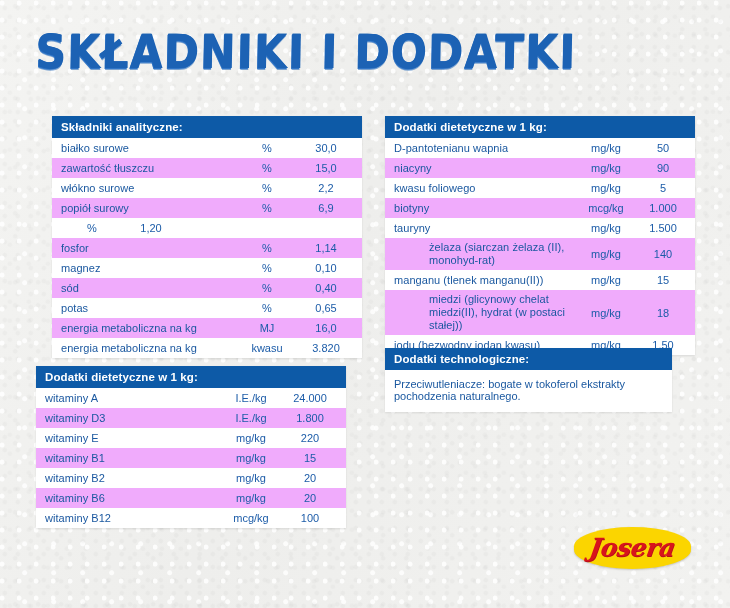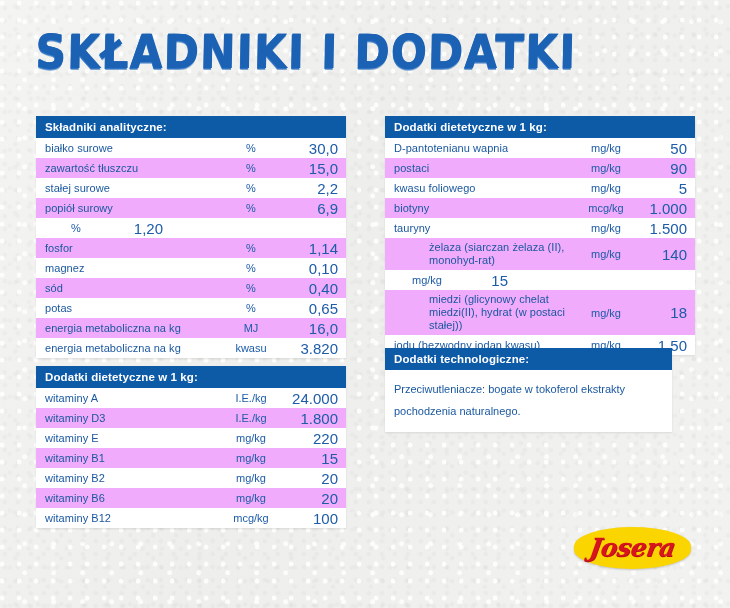--- a/index.html
+++ b/index.html
@@ -93,41 +93,41 @@
   }
   .row .unit {
     flex: 0 0 62px;
     text-align: center;
     color: #1c5ca8;
     font-size: 11px;
     white-space: nowrap;
   }
   .row .val {
     flex: 0 0 56px;
-    text-align: right;
+    text-align: center;
     color: #1c5ca8;
-    font-size: 15px;
+    font-size: 11px;
     white-space: nowrap;
   }
 
   
   .row.tall { min-height: 32px; padding-left: 44px; }
   .row.tall .lbl { line-height: 13px; }
 
   
   .textbody {
     padding: 8px 10px 10px 9px;
     font-size: 11px;
-    line-height: 22px;
+    line-height: 12px;
     color: #19579f;
     background: #ffffff;
   }
 
   
-  #block-analytical { left: 36px;  top: 116px; width: 310px; }
+  #block-analytical { left: 52px;  top: 116px; width: 310px; }
   #block-diet-left  { left: 36px;  top: 366px; width: 310px; }
   #block-diet-right { left: 385px; top: 116px; width: 310px; }
   #block-tech       { left: 385px; top: 348px; width: 287px; }
 
   
   #block-diet-right .unit { flex: 0 0 66px; }
   #block-diet-right .val  { flex: 0 0 48px; }
 
   
   #logo {
@@ -174,21 +174,21 @@
         <div class="lbl">białko surowe</div>
         <div class="unit">%</div>
         <div class="val">30,0</div>
       </div>
       <div class="row alt">
         <div class="lbl">zawartość tłuszczu</div>
         <div class="unit">%</div>
         <div class="val">15,0</div>
       </div>
       <div class="row">
-        <div class="lbl">stałej surowe</div>
+        <div class="lbl">włókno surowe</div>
         <div class="unit">%</div>
         <div class="val">2,2</div>
       </div>
       <div class="row alt">
         <div class="lbl">popiół surowy</div>
         <div class="unit">%</div>
         <div class="val">6,9</div>
       </div>
       <div class="row">
         <div class="unit">%</div>
@@ -270,21 +270,21 @@
 
 <div class="block" id="block-diet-right">
   <div class="block-header">Dodatki dietetyczne w 1 kg:</div>
   <div class="rows">
       <div class="row">
         <div class="lbl">D-pantotenianu wapnia</div>
         <div class="unit">mg/kg</div>
         <div class="val">50</div>
       </div>
       <div class="row alt">
-        <div class="lbl">postaci</div>
+        <div class="lbl">niacyny</div>
         <div class="unit">mg/kg</div>
         <div class="val">90</div>
       </div>
       <div class="row">
         <div class="lbl">kwasu foliowego</div>
         <div class="unit">mg/kg</div>
         <div class="val">5</div>
       </div>
       <div class="row alt">
         <div class="lbl">biotyny</div>
@@ -295,20 +295,21 @@
         <div class="lbl">tauryny</div>
         <div class="unit">mg/kg</div>
         <div class="val">1.500</div>
       </div>
       <div class="row alt tall">
         <div class="lbl">żelaza (siarczan żelaza (II), monohyd-rat)</div>
         <div class="unit">mg/kg</div>
         <div class="val">140</div>
       </div>
       <div class="row">
+        <div class="lbl">manganu (tlenek manganu(II))</div>
         <div class="unit">mg/kg</div>
         <div class="val">15</div>
       </div>
       <div class="row alt tall">
         <div class="lbl">miedzi (glicynowy chelat miedzi(II), hydrat (w postaci stałej))</div>
         <div class="unit">mg/kg</div>
         <div class="val">18</div>
       </div>
       <div class="row">
         <div class="lbl">jodu (bezwodny jodan kwasu)</div>

